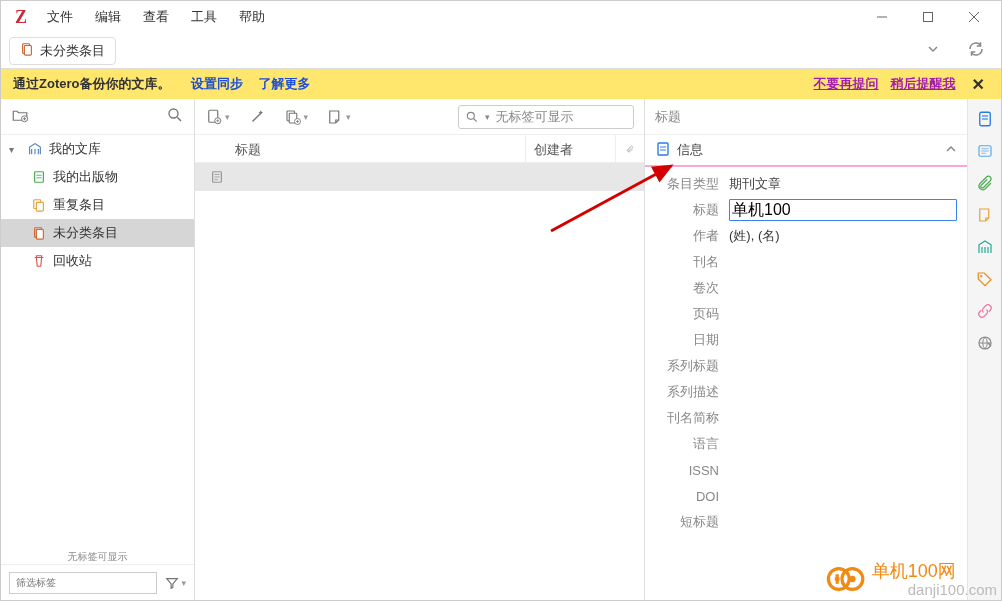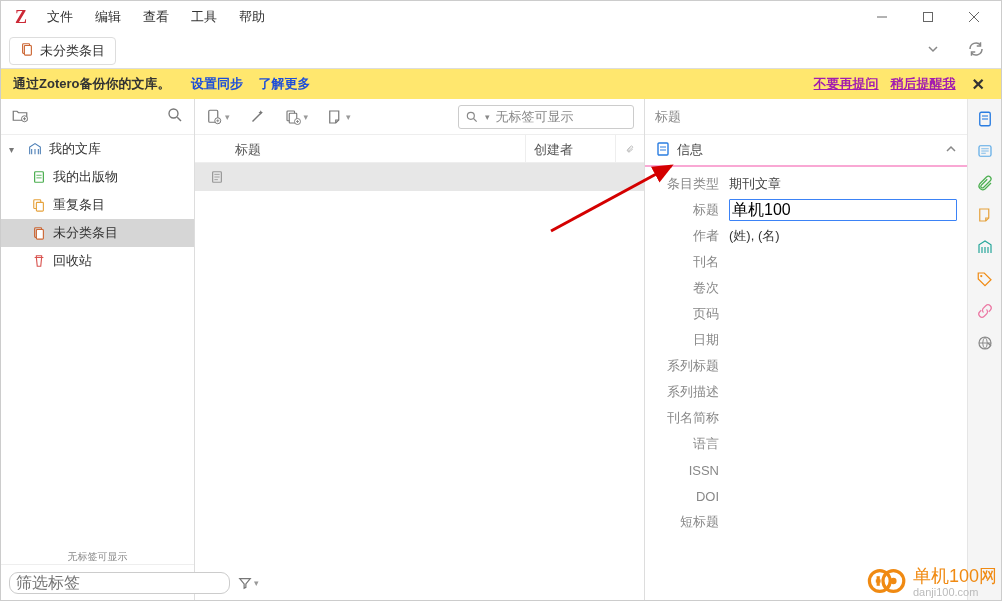--- a/index.html
+++ b/index.html
@@ -38,21 +38,21 @@
 .sb-header { height: 36px; display: flex; align-items: center; justify-content: space-between; padding: 0 10px; border-bottom: 1px solid #eee; }
 .sb-header-icon, .sb-search { color: #777; cursor: pointer; }
 .sb-tree { flex: 1; overflow: auto; }
 .tree-row { height: 28px; display: flex; align-items: center; padding-left: 8px; gap: 6px; cursor: pointer; }
 .tree-row.lvl1 { padding-left: 12px; }
 .tree-row.selected { background: #d6d6d6; }
 .exp { width: 12px; color: #777; font-size: 10px; }
 .ico { width: 16px; display: inline-flex; justify-content: center; }
 .sb-empty { text-align: center; color: #888; padding: 140px 0 0; font-size: 10px; }
 .sb-footer { height: 36px; border-top: 1px solid #eee; display: flex; align-items: center; padding: 0 8px; gap: 8px; }
-.sb-filter { flex: 1; height: 22px; border: 1px solid #ccc; border-radius: 9px; padding: 0 6px; font-size: 16px; }
+.sb-filter { flex: 1; height: 22px; border: 1px solid #ccc; border-radius: 0; padding: 0 6px; font-size: 10px; }
 .sb-funnel { color: #777; cursor: pointer; display: inline-flex; align-items: center; gap: 2px; }
 
 
 .center { width: 450px; border-right: 1px solid #ddd; display: flex; flex-direction: column; }
 .c-toolbar { height: 36px; display: flex; align-items: center; padding: 0 10px; gap: 18px; border-bottom: 1px solid #eee; }
 .tool { color: #777; cursor: pointer; position: relative; display: inline-flex; align-items: center; }
 .tool .dd { font-size: 9px; margin-left: 2px; color: #999; }
 .c-search { margin-left: auto; height: 24px; border: 1px solid #ccc; border-radius: 3px; display: flex; align-items: center; padding: 0 6px; gap: 6px; width: 176px; color: #888; }
 .c-search .dd { font-size: 9px; }
 .c-head { height: 28px; display: flex; border-bottom: 1px solid #eee; background: #fff; }
@@ -84,21 +84,21 @@
 .rail-btn { width: 20px; height: 20px; display: flex; align-items: center; justify-content: center; cursor: pointer; }
 .rail-btn.active { color: #2a7de1; }
 .rail-btn svg { width: 18px; height: 18px; }
 
 
 .arrow { position: absolute; pointer-events: none; }
 
 
 .watermark { position: absolute; right: 4px; bottom: 2px; display: flex; align-items: center; gap: 6px; }
 .watermark .wm-text { font-size: 18px; color: #f08a12; }
-.watermark .wm-sub { font-size: 11px; color: #bbb; display: block; margin-top: -2px; }
+.watermark .wm-sub { font-size: 15px; color: #bbb; display: block; margin-top: -2px; margin-left: 36px; }
 </style>
 </head>
 <body>
 
 <div class="titlebar">
   <span class="logo">Z</span>
   <div class="menu">
     <span class="menu-item">文件</span>
     <span class="menu-item">编辑</span>
     <span class="menu-item">查看</span>

